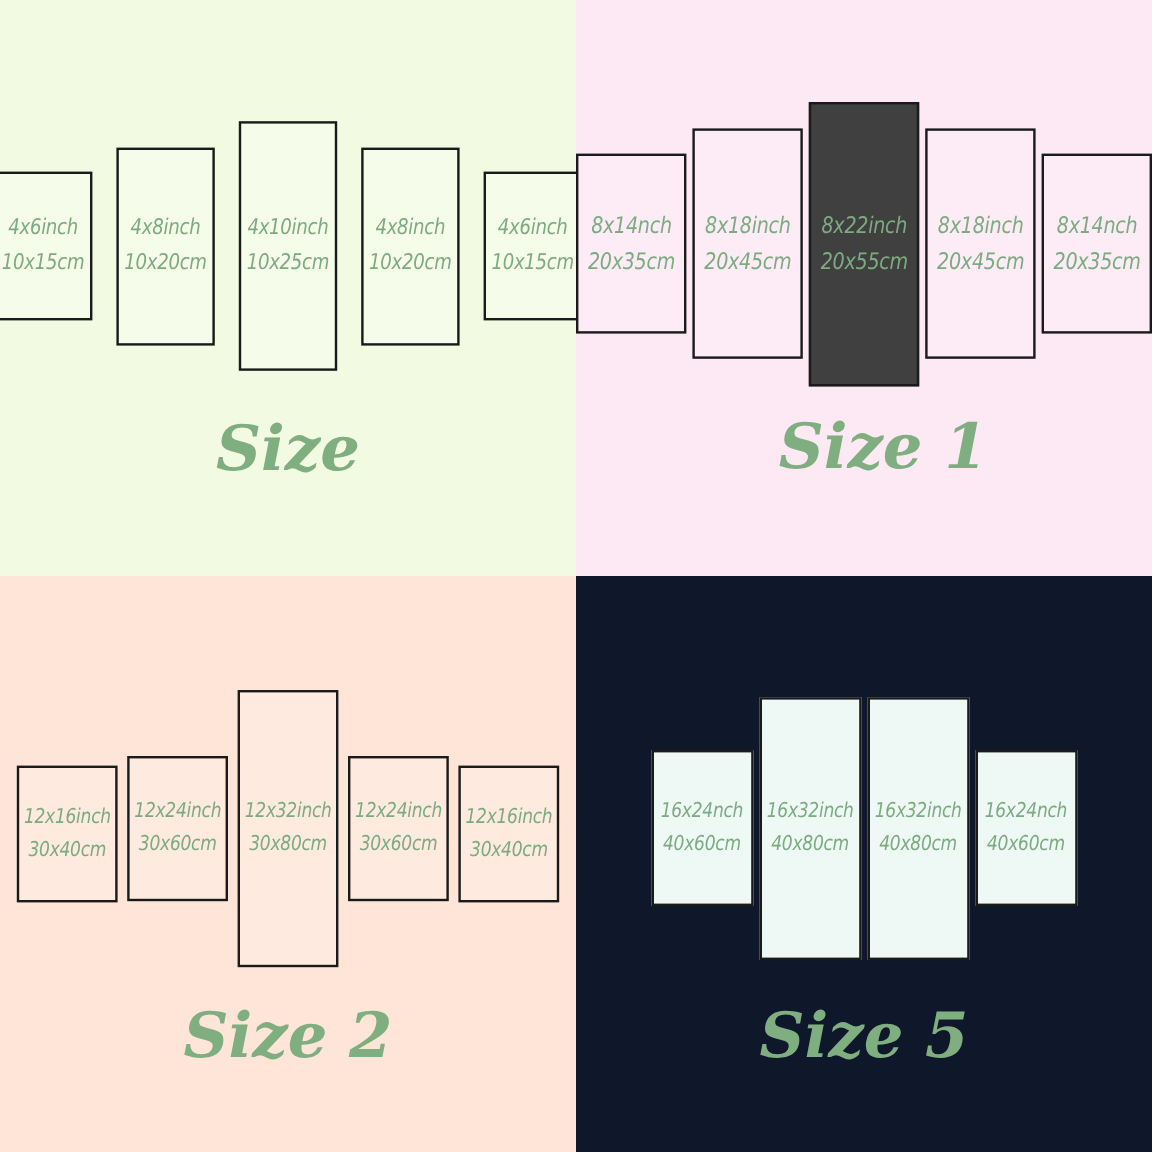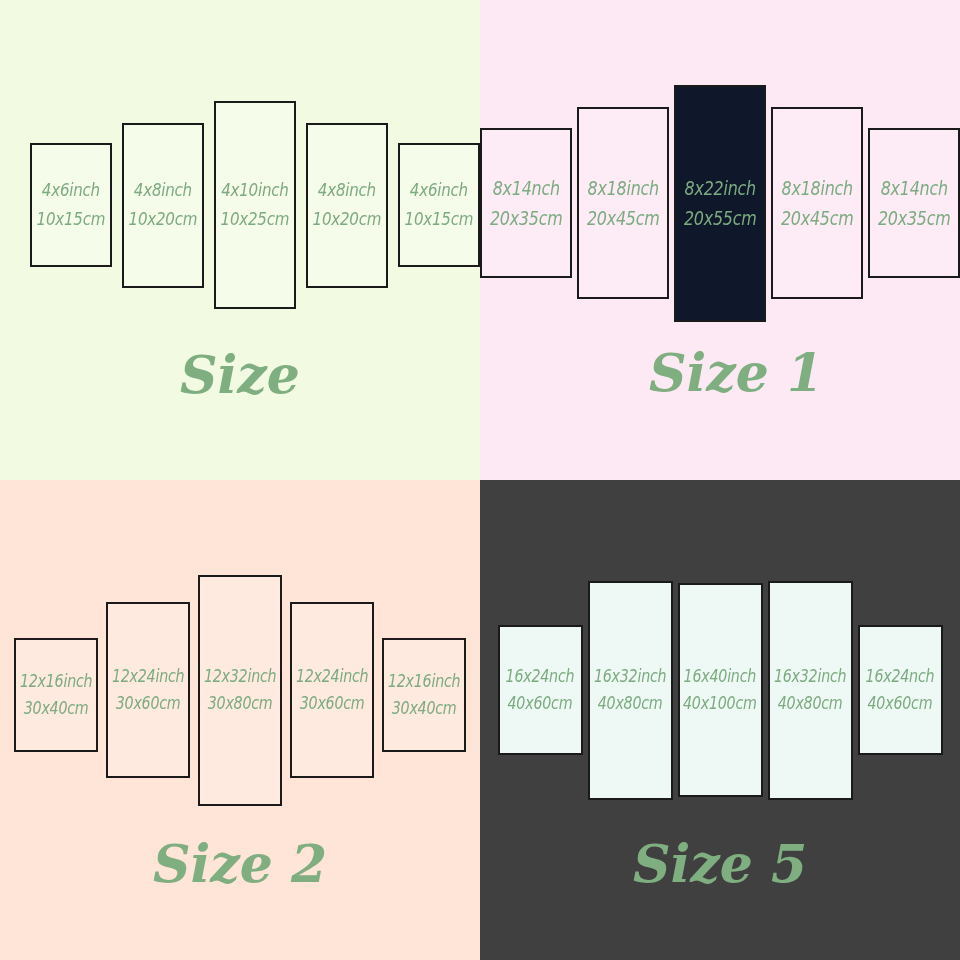--- a/index.html
+++ b/index.html
@@ -13,38 +13,38 @@
     display: grid;
     grid-template-columns: 480px 480px;
     grid-template-rows: 480px 480px;
   }
   .quadrant { position: relative; overflow: hidden; }
 
   .panels {
     position: absolute; top: 0; left: 0; width: 480px;
     display: flex; justify-content: center; align-items: center;
   }
-  .q0 .panels { height: 410px; gap: 10px; padding-left: 15px; }
+  .q0 .panels { height: 410px; gap: 20px; }
   .q1 .panels { height: 406px; gap: 5px; }
   .q2 .panels { height: 420px; gap: 8px; }
   .q3 .panels { height: 420px; gap: 5px; }
 
   .panel {
     box-sizing: border-box;
     border: 2px solid var(--panel-border, #1a1a1a);
     display: flex; justify-content: center; align-items: center;
   }
   .q0 .panel { width: 82px; }
   .q1 .panel { width: 106px; }
   .q2 .panel { width: 84px; }
   .q3 .panel { width: 85px; }
 
   .q0 .p1, .q0 .p5 { height: 124px; } .q0 .p2, .q0 .p4 { height: 165px; } .q0 .p3 { height: 208px; }
   .q1 .p1, .q1 .p5 { height: 150px; } .q1 .p2, .q1 .p4 { height: 192px; } .q1 .p3 { height: 237px; }
-  .q2 .p1, .q2 .p5 { height: 114px; margin-top: 10px; } .q2 .p2, .q2 .p4 { height: 176px; } .q2 .p3 { height: 231px; }
+  .q2 .p1, .q2 .p5 { height: 114px; margin-top: 10px; } .q2 .p2, .q2 .p4 { height: 121px; } .q2 .p3 { height: 231px; }
   .q3 .p1, .q3 .p5 { height: 130px; } .q3 .p2, .q3 .p4 { height: 219px; } .q3 .p3 { height: 214px; }
 
   .label {
     display: flex; flex-direction: column; align-items: center;
     text-align: center; white-space: nowrap;
     font-style: italic; line-height: 1.6; letter-spacing: -0.3px;
     color: var(--panel-text, #7cab80);
     transform: scaleX(0.84);
   }
   .q0 .label { font-size: 18px; }
@@ -113,21 +113,21 @@
           <span>8x14nch</span>
           <span>20x35cm</span>
         </div>
       </div>
       <div class="panel p2" style="background-color: rgb(253, 236, 246);">
         <div class="label">
           <span>8x18inch</span>
           <span>20x45cm</span>
         </div>
       </div>
-      <div class="panel p3" style="background-color: #0f172a;">
+      <div class="panel p3" style="background-color: #404040;">
         <div class="label">
           <span>8x22inch</span>
           <span>20x55cm</span>
         </div>
       </div>
       <div class="panel p4" style="background-color: rgb(253, 236, 246);">
         <div class="label">
           <span>8x18inch</span>
           <span>20x45cm</span>
         </div>
@@ -171,40 +171,34 @@
       <div class="panel p5" style="background-color: rgb(254, 234, 222);">
         <div class="label">
           <span>12x16inch</span>
           <span>30x40cm</span>
         </div>
       </div>
     </div>
     <div class="size-title">Size 2</div>
   </section>
 
-  <section class="quadrant q3" style="background-color: #404040;">
+  <section class="quadrant q3" style="background-color: #0f172a;">
     <div class="panels">
       <div class="panel p1" style="background-color: rgb(238, 249, 245);">
         <div class="label">
           <span>16x24nch</span>
           <span>40x60cm</span>
         </div>
       </div>
       <div class="panel p2" style="background-color: rgb(238, 249, 245);">
         <div class="label">
           <span>16x32inch</span>
           <span>40x80cm</span>
         </div>
       </div>
-      <div class="panel p3" style="background-color: rgb(238, 249, 245);">
-        <div class="label">
-          <span>16x40inch</span>
-          <span>40x100cm</span>
-        </div>
-      </div>
       <div class="panel p4" style="background-color: rgb(238, 249, 245);">
         <div class="label">
           <span>16x32inch</span>
           <span>40x80cm</span>
         </div>
       </div>
       <div class="panel p5" style="background-color: rgb(238, 249, 245);">
         <div class="label">
           <span>16x24nch</span>
           <span>40x60cm</span>

